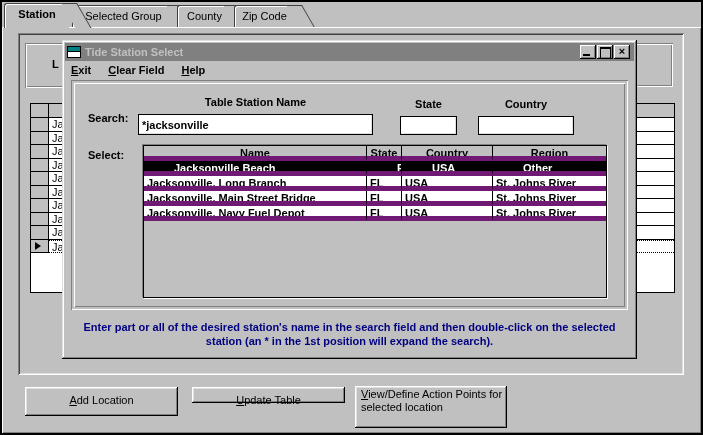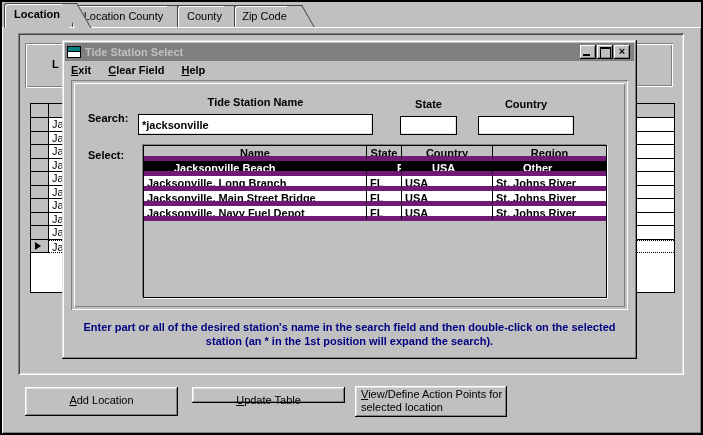--- a/index.html
+++ b/index.html
@@ -99,24 +99,24 @@
     border-top:4px solid transparent; border-bottom:4px solid transparent;
     margin:2px 0 0 4px; }
   .dotted-focus { border-top:1px dotted #000 !important; border-bottom:1px dotted #000 !important; }
 </style>
 </head>
 <body>
 
 <div id="screen">
 
   <div class="tab active" style="left:4px; top:3px; width:65px; height:25px;">
-    <span class="tlbl">Location</span>
+    <span class="tlbl">Station</span>
   </div>
   <div class="tab" style="left:72px; top:5px; width:102px; height:22px;">
-    <span class="tlbl">Location County</span>
+    <span class="tlbl">Selected Group</span>
   </div>
   <div class="tab" style="left:177px; top:5px; width:54px; height:22px;">
     <span class="tlbl">County</span>
   </div>
   <div class="tab" style="left:234px; top:5px; width:60px; height:22px;">
     <span class="tlbl">Zip Code</span>
   </div>
 
   <div class="tabpage"></div>
 
@@ -176,21 +176,21 @@
       <div class="bgrid-cell dotted-focus">Jac</div>
     </div>
   </div>
 
   <div class="btn95" style="left:25px; top:387px; width:153px; height:29px;">
     <span class="lbl u-first">Add Location</span>
   </div>
   <div class="btn95" style="left:192px; top:387px; width:153px; height:16px;">
     <span class="lbl u-first">Update Table</span>
   </div>
-  <div class="btn95 two-line" style="left:355px; top:386px; width:152px; height:31px;">
+  <div class="btn95 two-line" style="left:355px; top:386px; width:152px; height:42px;">
     <span class="lbl u-first">View/Define Action Points for selected location</span>
   </div>
 
   <div class="abs dlg-frame" style="left:62px; top:40px; width:575px; height:319px; z-index:10;">
 
     <div class="titlebar">
       <div class="win-icon"></div>
       <div class="titlebar-title">Tide Station Select</div>
       <div class="tb-btn glyph-min"></div>
       <div class="tb-btn glyph-max"></div>
@@ -202,21 +202,21 @@
       <span class="menu-item u-first">Clear Field</span>
       <span class="menu-item u-first">Help</span>
     </div>
 
     <div class="abs" style="left:9px; top:40px; width:557px; height:230px;
          box-shadow: inset 1px 1px 0 #808080, inset -1px -1px 0 #fff;">
       <div class="abs" style="left:3px; top:3px; right:3px; bottom:3px;
            box-shadow: inset 1px 1px 0 #fff, inset -1px -1px 0 #808080;"></div>
     </div>
 
-    <div class="fieldlabel" style="left:76px; top:56px; width:235px; text-align:center;">Tide Station Name</div>
+    <div class="fieldlabel" style="left:76px; top:56px; width:235px; text-align:center;">Table Station Name</div>
     <div class="fieldlabel" style="left:338px; top:58px; width:57px; text-align:center;">State</div>
     <div class="fieldlabel" style="left:416px; top:58px; width:96px; text-align:center;">Country</div>
 
     <div class="fieldlabel" style="left:26px; top:72px;">Search:</div>
     <input class="tfield" style="left: 76px; top: 74px; width: 235px; height: 21px;" value="*jacksonville">
     <input class="tfield" style="left: 338px; top: 76px; width: 57px; height: 19px;" value="">
     <input class="tfield" style="left: 416px; top: 76px; width: 96px; height: 19px;" value="">
 
     <div class="fieldlabel" style="left:26px; top:109px;">Select:</div>
 

